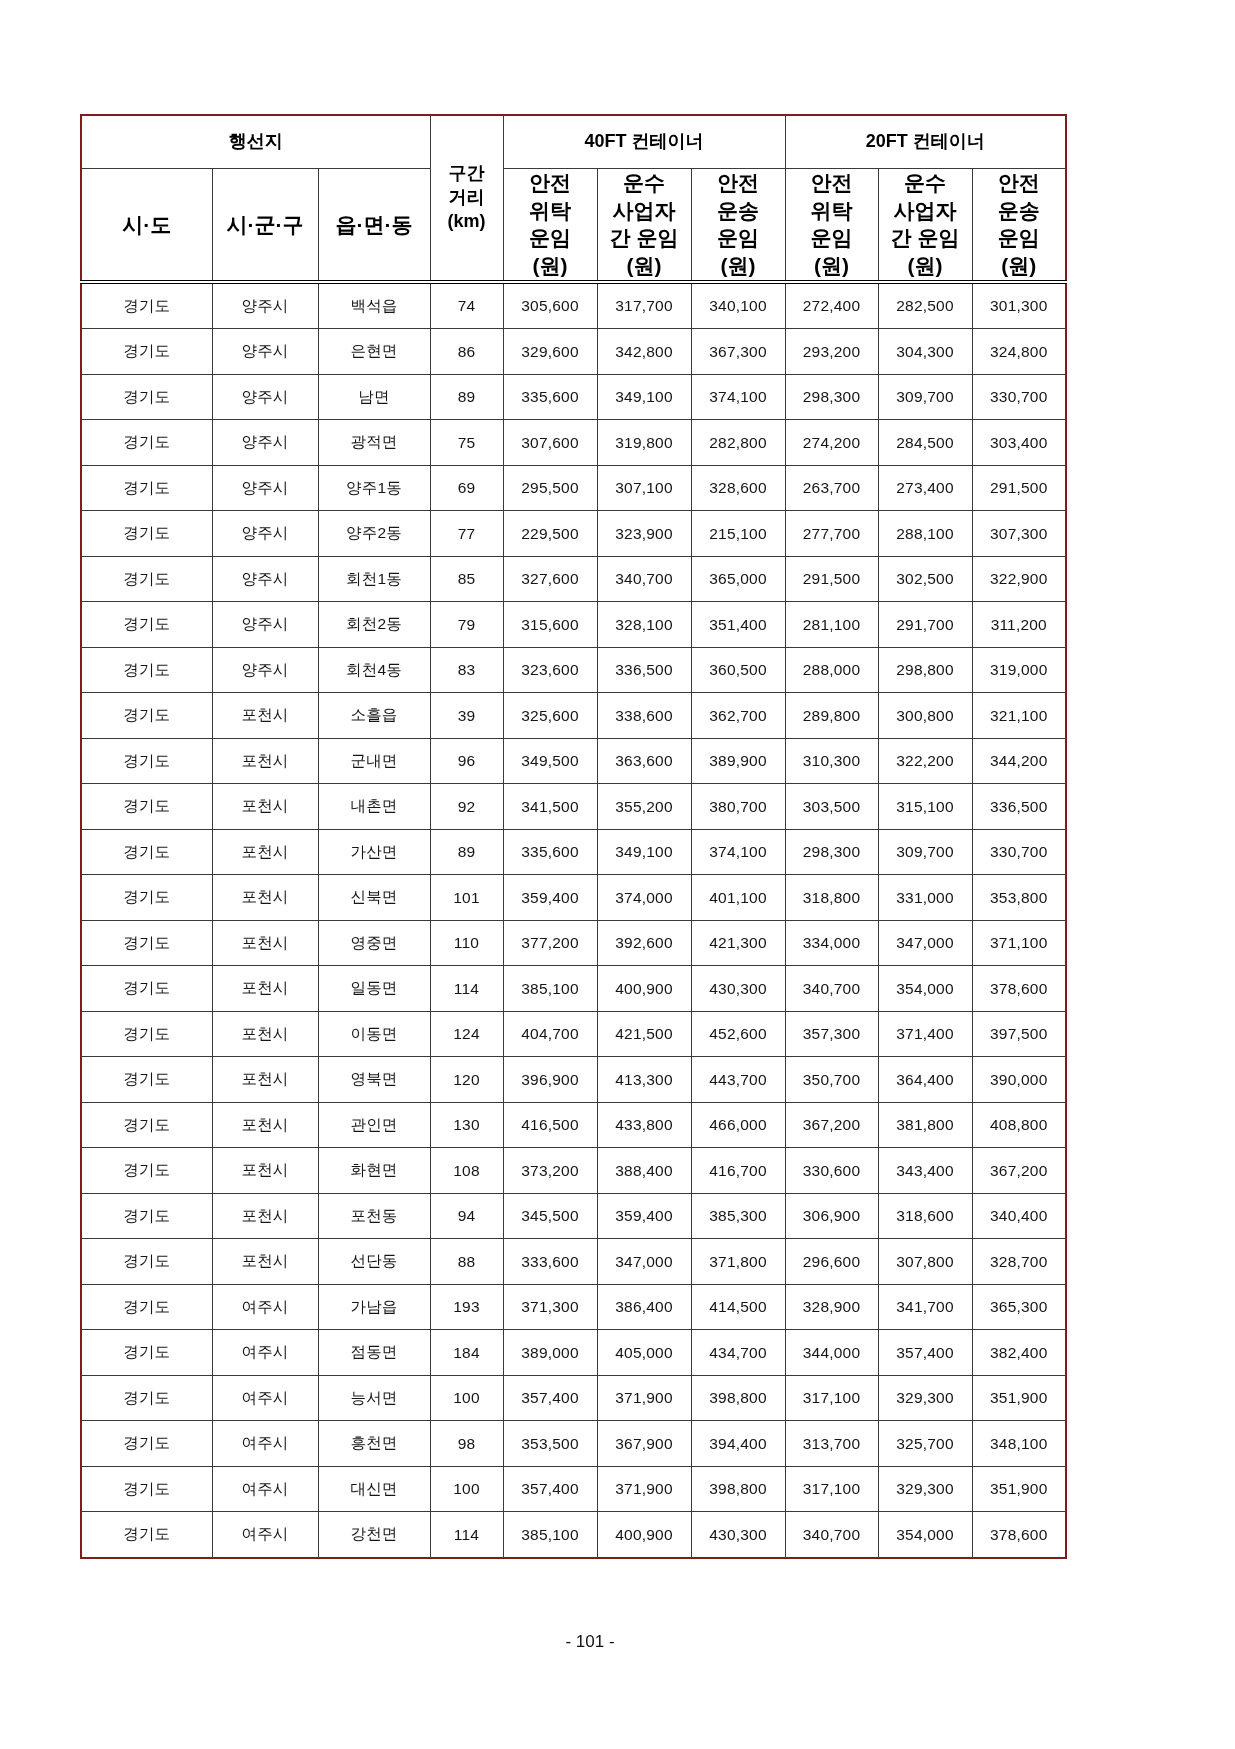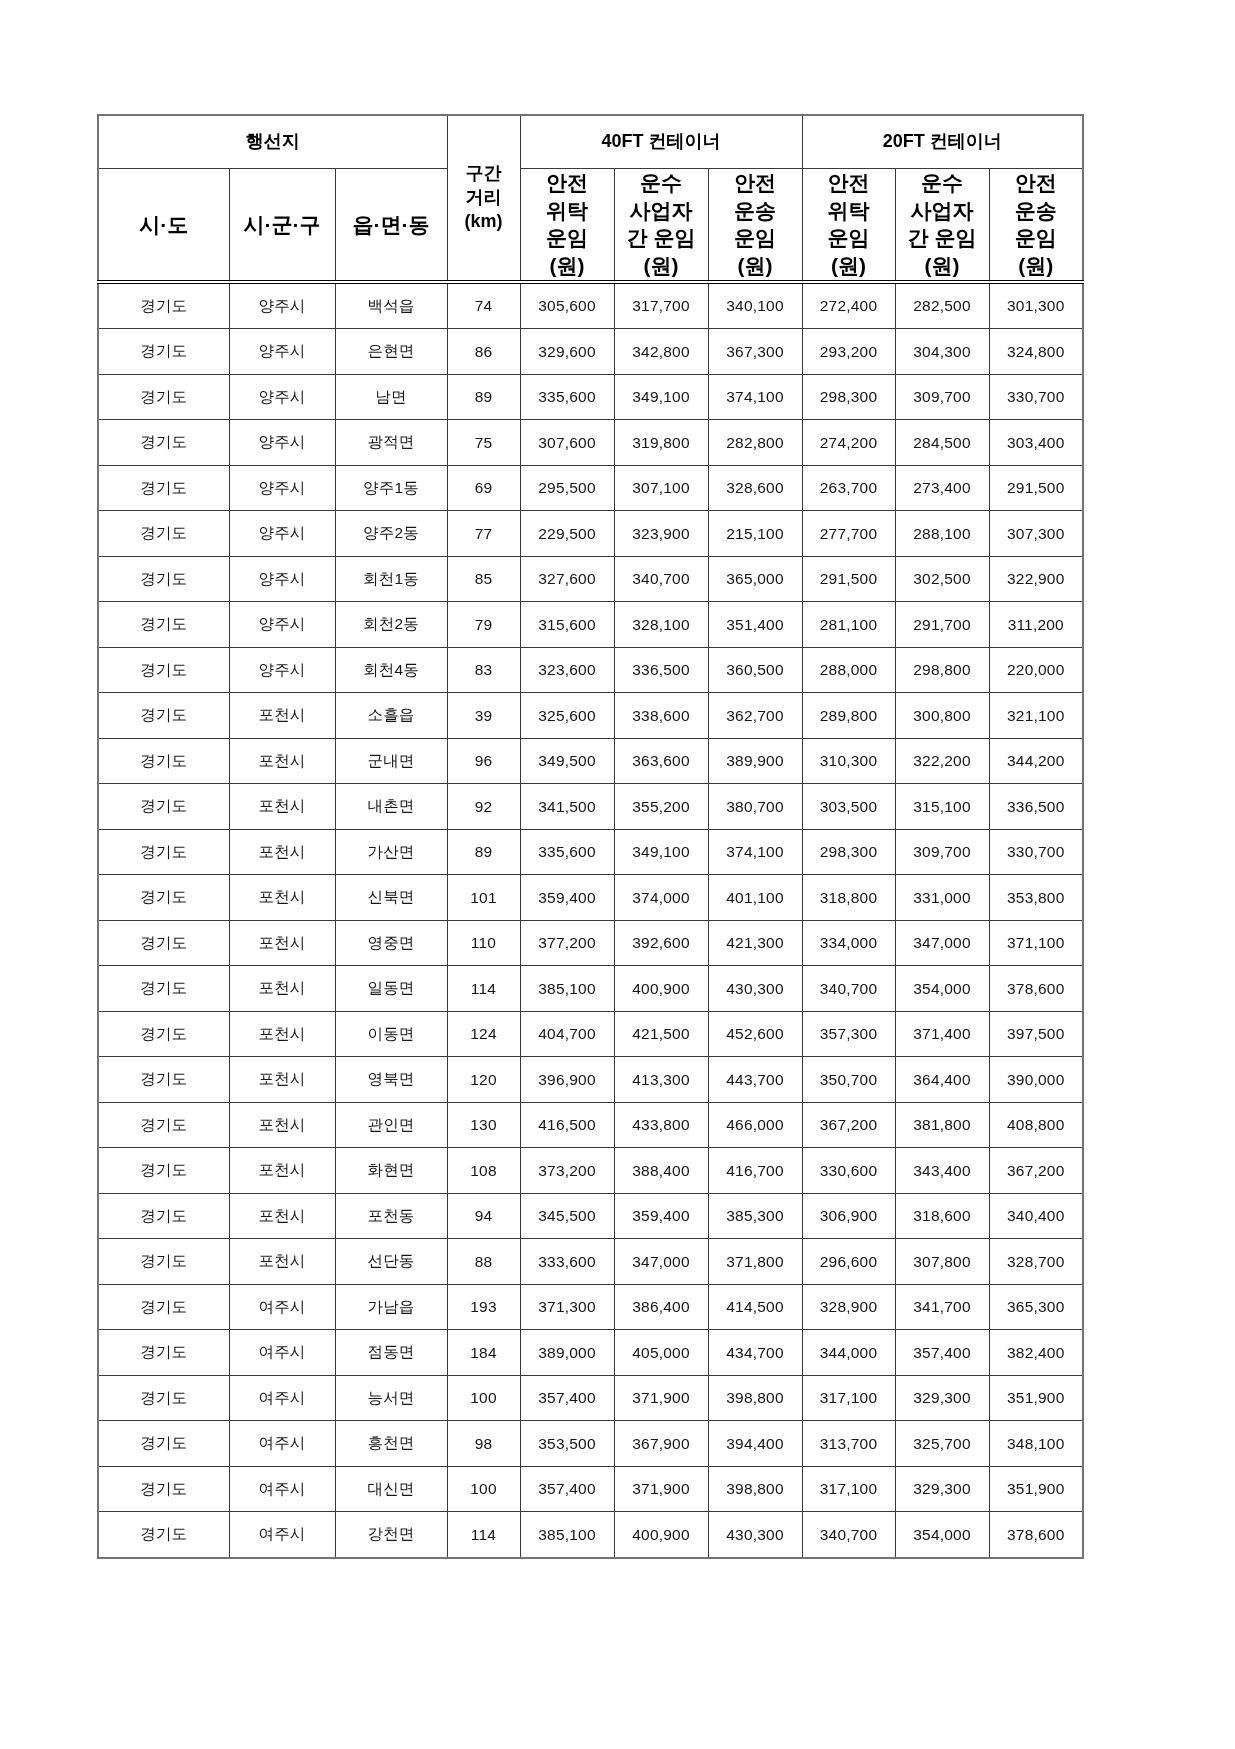--- a/index.html
+++ b/index.html
@@ -10,26 +10,26 @@
     font-family: "Liberation Sans", "DejaVu Sans", sans-serif;
     color: #111;
   }
   .page {
     position: absolute;
     inset: 0;
     background: #fff;
   }
   table.fare {
     position: absolute;
-    left: 97px;
+    left: 80px;
     top: 114px;
     width: 986px;
     border-collapse: collapse;
     table-layout: fixed;
-    border: 2px solid #737373;
+    border: 2px solid #7f1d1d;
   }
   table.fare th, table.fare td {
     border: 1px solid #3a3a3a;
     text-align: center;
     vertical-align: middle;
     padding: 0;
     overflow: hidden;
   }
   table.fare thead th {
     font-weight: bold;
@@ -215,21 +215,21 @@
         <tr>
           <td>경기도</td>
           <td>양주시</td>
           <td>회천4동</td>
           <td>83</td>
           <td>323,600</td>
           <td>336,500</td>
           <td>360,500</td>
           <td>288,000</td>
           <td>298,800</td>
-          <td>220,000</td>
+          <td>319,000</td>
         </tr>
         <tr>
           <td>경기도</td>
           <td>포천시</td>
           <td>소흘읍</td>
           <td>39</td>
           <td>325,600</td>
           <td>338,600</td>
           <td>362,700</td>
           <td>289,800</td>
@@ -448,14 +448,15 @@
           <td>385,100</td>
           <td>400,900</td>
           <td>430,300</td>
           <td>340,700</td>
           <td>354,000</td>
           <td>378,600</td>
         </tr>
       </tbody>
   </table>
 
+  <div class="pageno">- 101 -</div>
 
 </div>
 
 </body></html>

